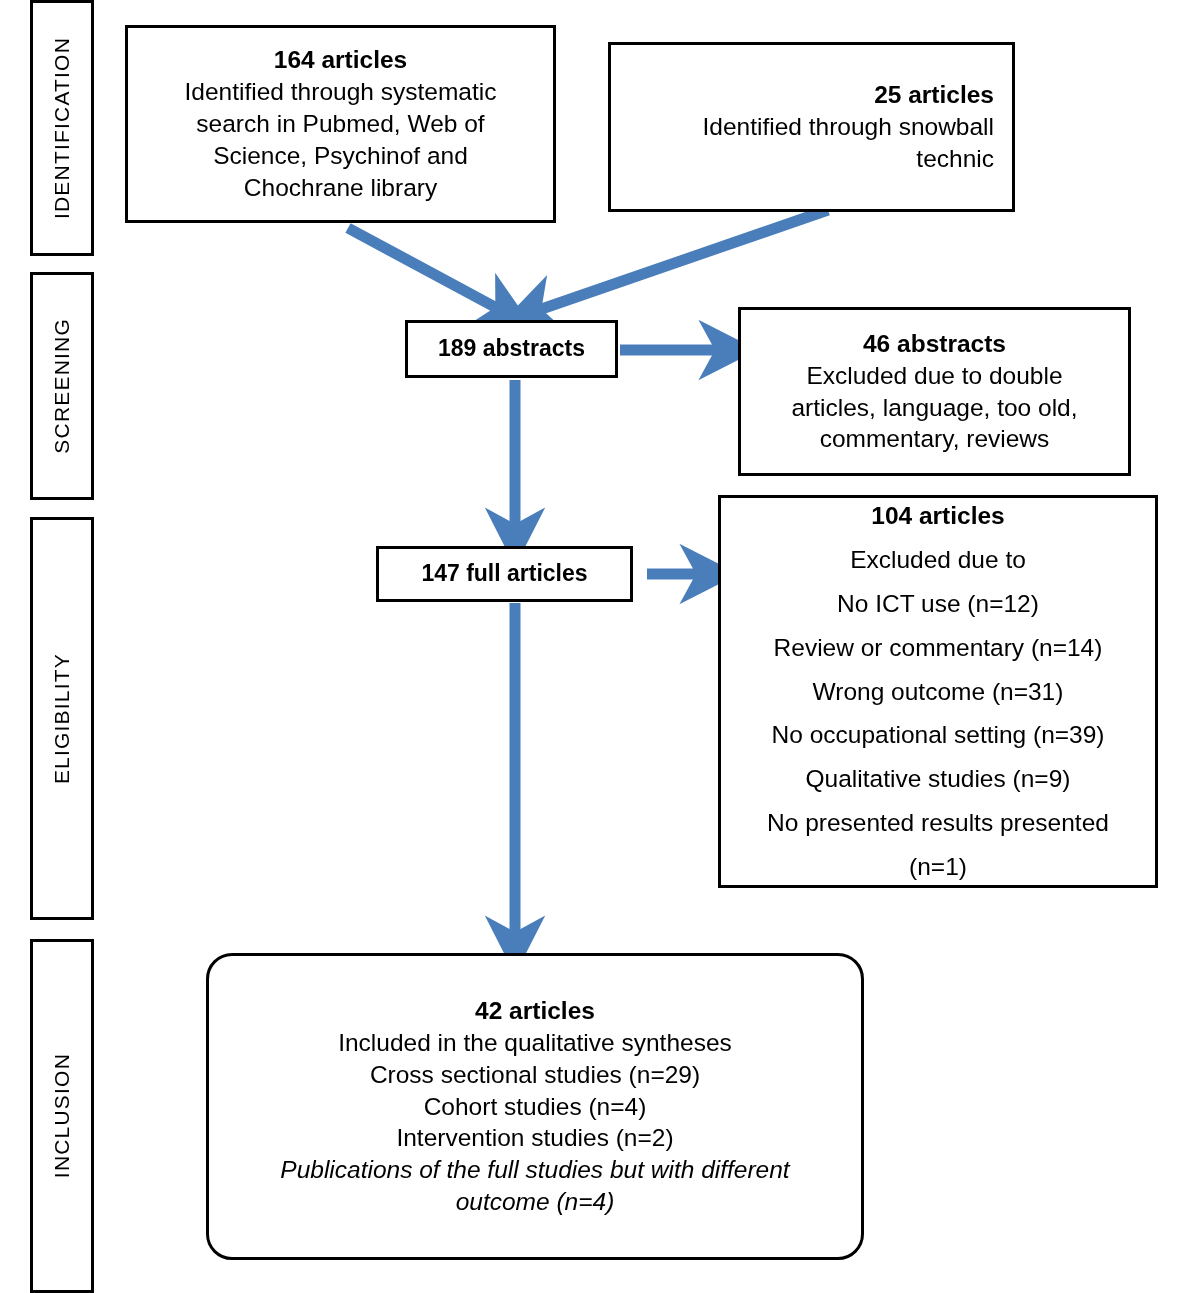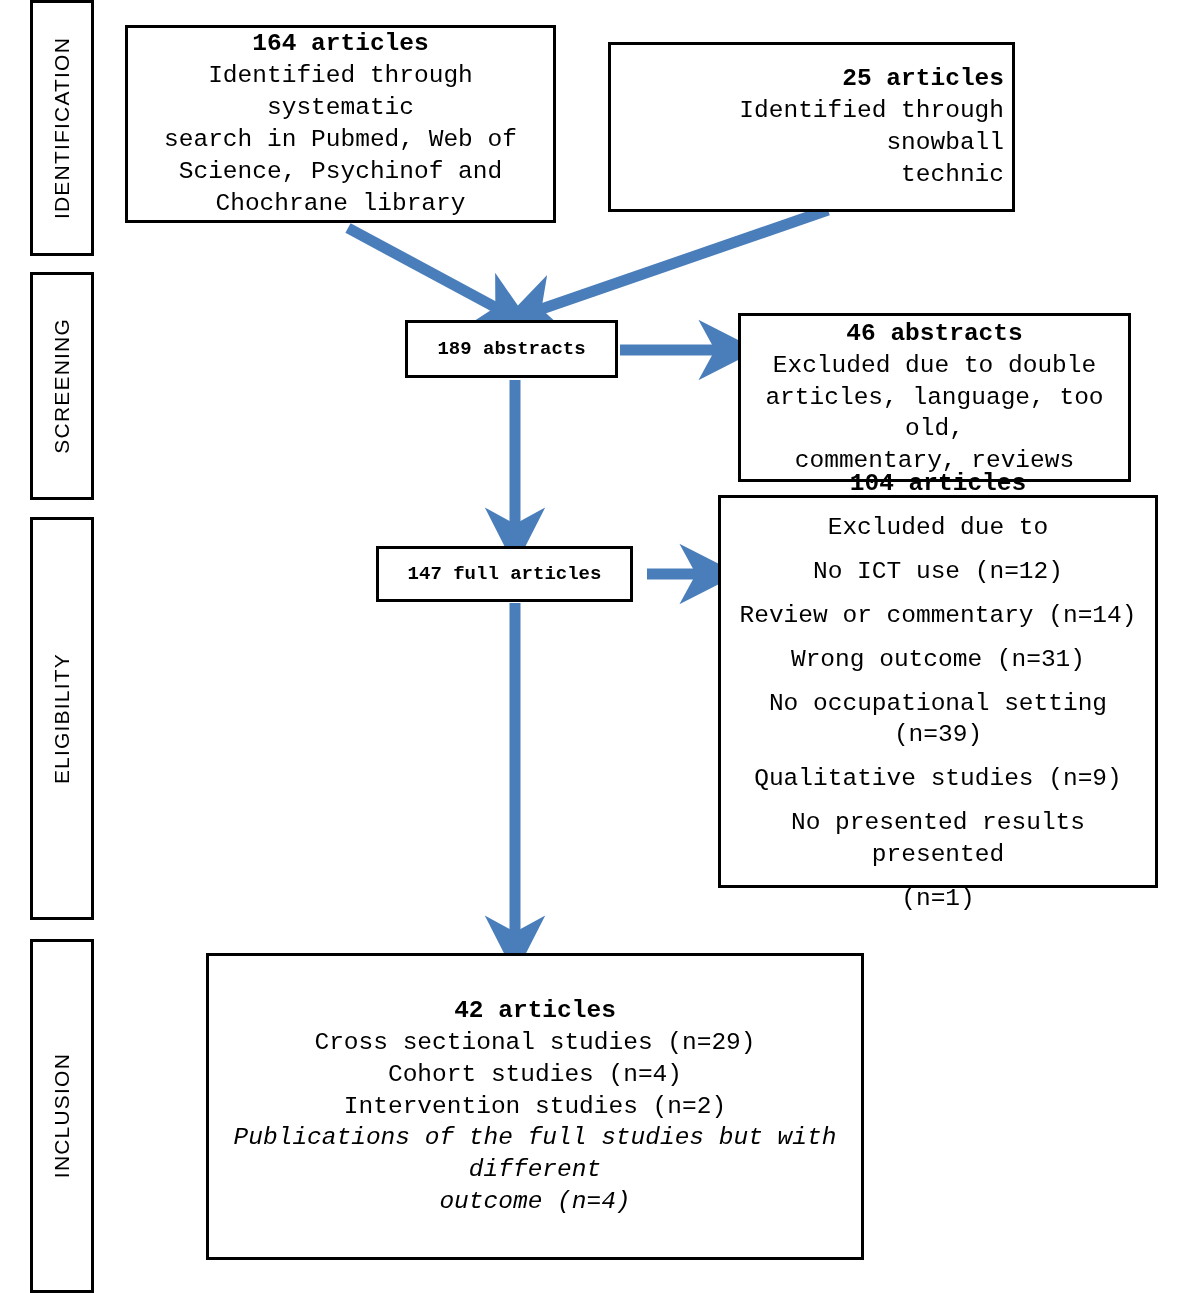--- a/index.html
+++ b/index.html
@@ -26,28 +26,27 @@
 
   
   .box{
     position:absolute;
     border:3px solid #000;
     background:#fff;
     box-sizing:border-box;
     display:flex;flex-direction:column;
     align-items:center;justify-content:center;
     text-align:center;
-    padding:4px 8px;
-    font-family:Liberation Mono, monospace;
+    padding:4px 18px;
   }
   .box .ln{display:block;width:100%;line-height:1.30;font-size:24.5px;}
   .box .ln.bold{font-weight:bold;}
   .box .ln.ital{font-style:italic;}
 
-  .box.small .ln{font-size:19px;}
+  .box.small .ln{font-size:23px;}
 
   
   #arrows{position:absolute;left:0;top:0;width:1179px;height:1293px;pointer-events:none;}
 </style>
 </head>
 <body>
 
 <div id="canvas">
 
   <svg id="arrows" viewBox="0 0 1179 1293">
@@ -97,21 +96,21 @@
   <div class="box" style="left:608px; top:42px; width:407px; height:170px;text-align:right;">
     <span class="ln bold">25 articles</span>
     <span class="ln">Identified through snowball</span>
     <span class="ln">technic</span>
   </div>
 
   <div class="box small" style="left:405px; top:320px; width:213px; height:58px;">
     <span class="ln bold">189 abstracts</span>
   </div>
 
-  <div class="box" style="left:738px; top:307px; width:393px; height:169px;margin-top:6px;">
+  <div class="box" style="left:738px; top:307px; width:393px; height:169px;">
     <span class="ln bold">46 abstracts</span>
     <span class="ln">Excluded due to double</span>
     <span class="ln">articles, language, too old,</span>
     <span class="ln">commentary, reviews</span>
   </div>
 
   <div class="box small" style="left:376px; top:546px; width:257px; height:56px;">
     <span class="ln bold">147 full articles</span>
   </div>
 
@@ -120,22 +119,23 @@
     <span class="ln">Excluded due to</span>
     <span class="ln">No ICT use (n=12)</span>
     <span class="ln">Review or commentary (n=14)</span>
     <span class="ln">Wrong outcome (n=31)</span>
     <span class="ln">No occupational setting (n=39)</span>
     <span class="ln">Qualitative studies (n=9)</span>
     <span class="ln">No presented results presented</span>
     <span class="ln">(n=1)</span>
   </div>
 
-  <div class="box" style="left:206px; top:953px; width:658px; height:307px;">
+  <div class="box" style="left:206px; top:953px; width:658px; height:307px;border-radius:26px;">
     <span class="ln bold">42 articles</span>
+    <span class="ln">Included in the qualitative syntheses</span>
     <span class="ln">Cross sectional studies (n=29)</span>
     <span class="ln">Cohort studies (n=4)</span>
     <span class="ln">Intervention studies (n=2)</span>
     <span class="ln ital">Publications of the full studies but with different</span>
     <span class="ln ital">outcome (n=4)</span>
   </div>
 
 </div>
 
 </body></html>

